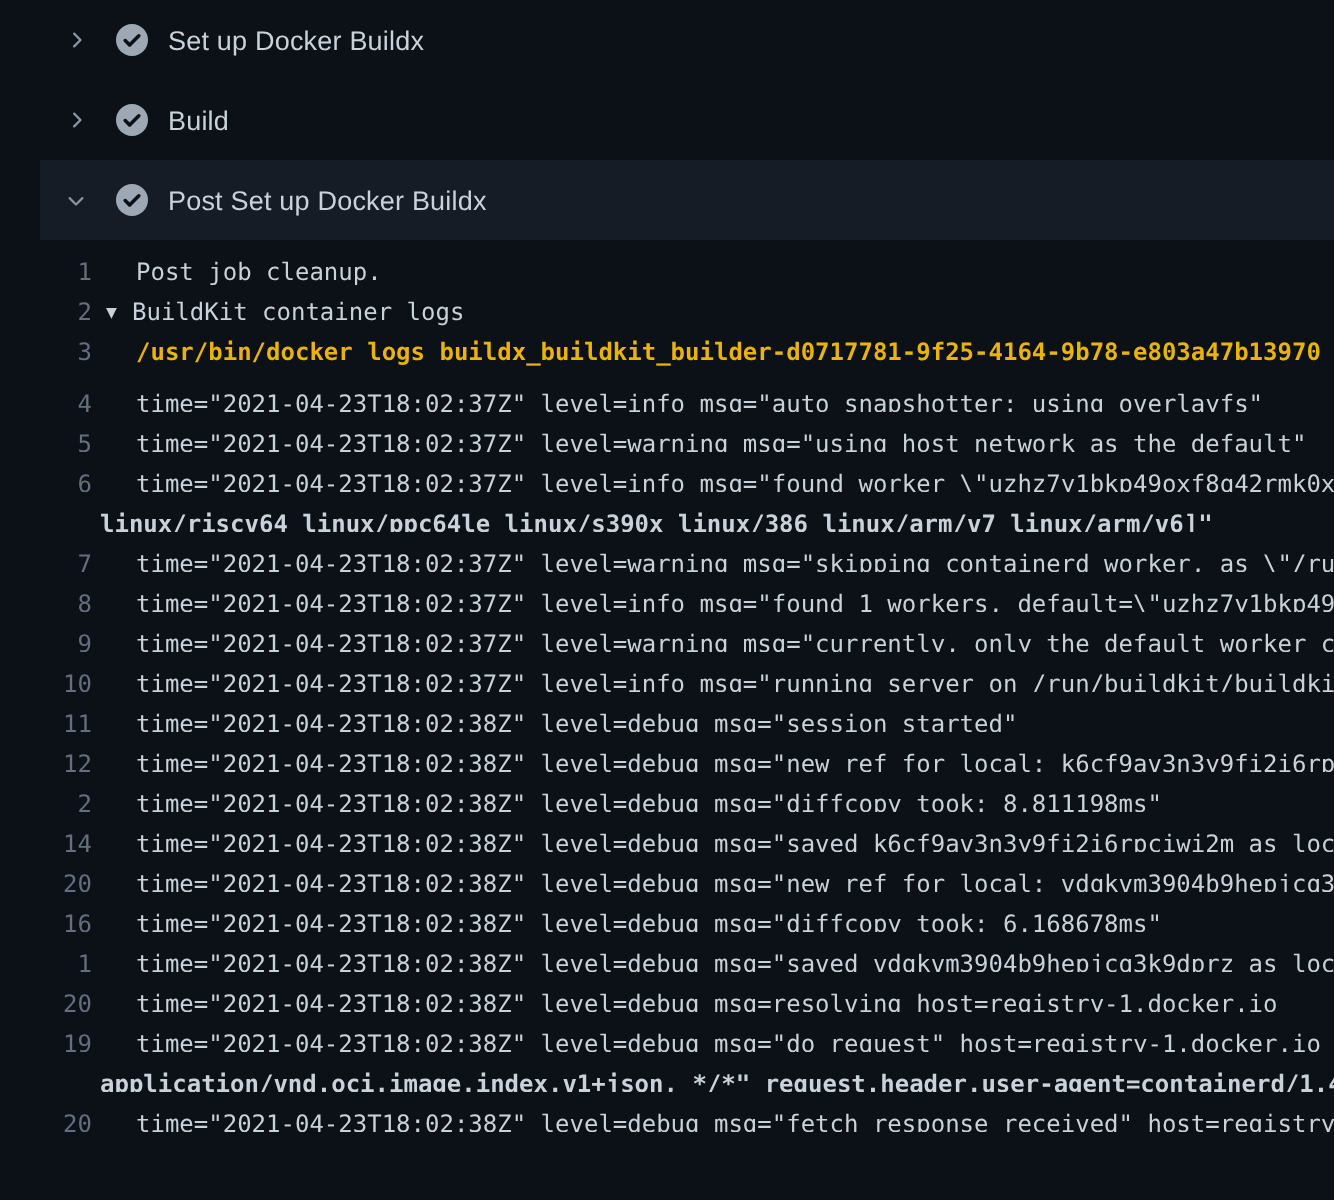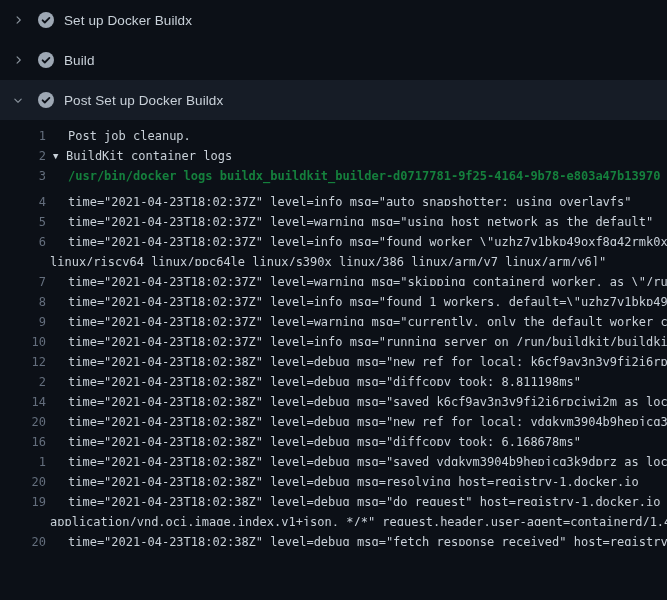--- a/index.html
+++ b/index.html
@@ -6,21 +6,21 @@
   html, body { margin: 0; padding: 0; }
   body {
     width: 667px; height: 600px;
     background: #0c1017;
     overflow: hidden;
     font-family: "Liberation Sans", sans-serif;
   }
   .app { width: 667px; height: 600px; overflow: hidden; }
 
   
-  .steps { width: 100%; }
+  .steps { width: 100%; padding-left: 20px; }
   .step-row {
     display: flex; align-items: center;
     height: 40px; padding-left: 10px;
     cursor: pointer;
   }
   .step-row.expanded { background: #161c26; }
   .chev {
     width: 16px; height: 16px;
     display: flex; align-items: center; justify-content: center;
     color: #8b949e; flex: none;
@@ -42,22 +42,22 @@
   .num {
     width: 46px; min-width: 46px;
     text-align: right;
     color: #646e7d;
     cursor: pointer;
     user-select: none;
   }
   .txt { margin-left: 22px; }
   .log-row.plain .txt { }
   .log-row.group .txt { margin-left: 7px; cursor: pointer; }
-  .log-row.cont .txt { margin-left: 4px; }
-  .log-row.command .txt { color: #15803d; font-weight: bold; }
+  .log-row.cont .txt { margin-left: 4px; font-weight: bold; }
+  .log-row.command .txt { color: #eab308; font-weight: bold; }
   .tri {
     display: inline-block; width: 13px;
     font-size: 9px; vertical-align: 1px;
     color: #c9d1d9;
   }
 </style>
 </head>
 <body>
 
 <div class="app">
@@ -113,20 +113,21 @@
       <div class="log-row group"><span class="num">2</span><span class="txt"><span class="tri">▼</span><span>BuildKit container logs</span></span></div>
       <div class="log-row command"><span class="num">3</span><span class="txt">/usr/bin/docker logs buildx_buildkit_builder-d0717781-9f25-4164-9b78-e803a47b13970</span></div>
       <div class="log-row log"><span class="num">4</span><span class="txt">time="2021-04-23T18:02:37Z" level=info msg="auto snapshotter: using overlayfs"</span></div>
       <div class="log-row log"><span class="num">5</span><span class="txt">time="2021-04-23T18:02:37Z" level=warning msg="using host network as the default"</span></div>
       <div class="log-row log"><span class="num">6</span><span class="txt">time="2021-04-23T18:02:37Z" level=info msg="found worker \"uzhz7y1bkp49oxf8q42rmk0xj</span></div>
       <div class="log-row cont log"><span class="num"></span><span class="txt">linux/riscv64 linux/ppc64le linux/s390x linux/386 linux/arm/v7 linux/arm/v6]"</span></div>
       <div class="log-row log"><span class="num">7</span><span class="txt">time="2021-04-23T18:02:37Z" level=warning msg="skipping containerd worker, as \"/run</span></div>
       <div class="log-row log"><span class="num">8</span><span class="txt">time="2021-04-23T18:02:37Z" level=info msg="found 1 workers, default=\"uzhz7y1bkp49o</span></div>
       <div class="log-row log"><span class="num">9</span><span class="txt">time="2021-04-23T18:02:37Z" level=warning msg="currently, only the default worker ca</span></div>
       <div class="log-row log"><span class="num">10</span><span class="txt">time="2021-04-23T18:02:37Z" level=info msg="running server on /run/buildkit/buildkit</span></div>
+      <div class="log-row log"><span class="num">11</span><span class="txt">time="2021-04-23T18:02:38Z" level=debug msg="session started"</span></div>
       <div class="log-row log"><span class="num">12</span><span class="txt">time="2021-04-23T18:02:38Z" level=debug msg="new ref for local: k6cf9av3n3y9fi2i6rpc</span></div>
       <div class="log-row log"><span class="num">2</span><span class="txt">time="2021-04-23T18:02:38Z" level=debug msg="diffcopy took: 8.811198ms"</span></div>
       <div class="log-row log"><span class="num">14</span><span class="txt">time="2021-04-23T18:02:38Z" level=debug msg="saved k6cf9av3n3y9fi2i6rpciwi2m as loca</span></div>
       <div class="log-row log"><span class="num">20</span><span class="txt">time="2021-04-23T18:02:38Z" level=debug msg="new ref for local: vdqkvm3904b9hepjcq3k</span></div>
       <div class="log-row log"><span class="num">16</span><span class="txt">time="2021-04-23T18:02:38Z" level=debug msg="diffcopy took: 6.168678ms"</span></div>
       <div class="log-row log"><span class="num">1</span><span class="txt">time="2021-04-23T18:02:38Z" level=debug msg="saved vdqkvm3904b9hepjcq3k9dprz as loca</span></div>
       <div class="log-row log"><span class="num">20</span><span class="txt">time="2021-04-23T18:02:38Z" level=debug msg=resolving host=registry-1.docker.io</span></div>
       <div class="log-row log"><span class="num">19</span><span class="txt">time="2021-04-23T18:02:38Z" level=debug msg="do request" host=registry-1.docker.io r</span></div>
       <div class="log-row cont log"><span class="num"></span><span class="txt">application/vnd.oci.image.index.v1+json, */*" request.header.user-agent=containerd/1.4</span></div>
       <div class="log-row log"><span class="num">20</span><span class="txt">time="2021-04-23T18:02:38Z" level=debug msg="fetch response received" host=registry-</span></div>

